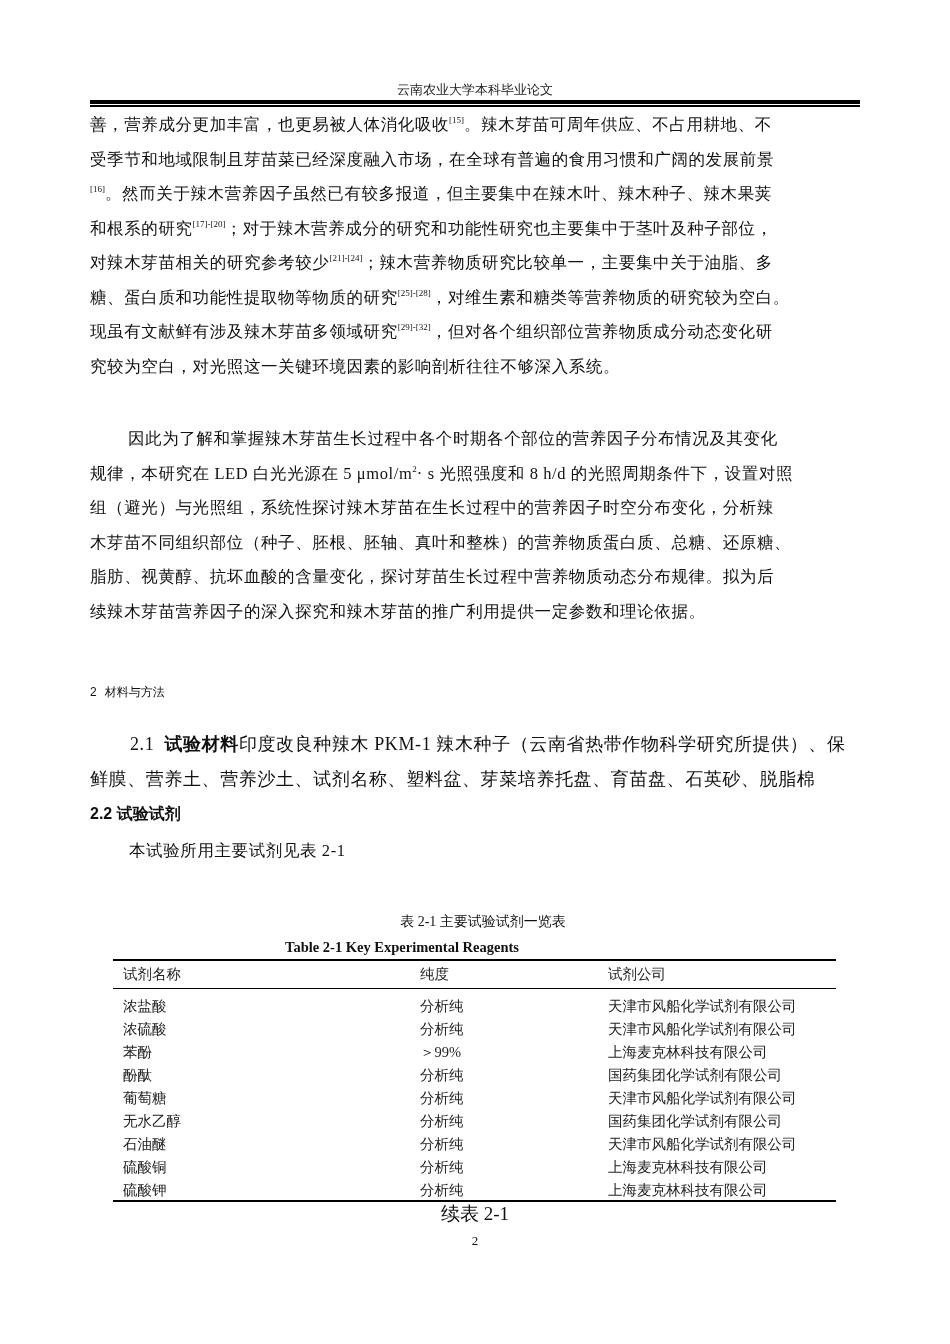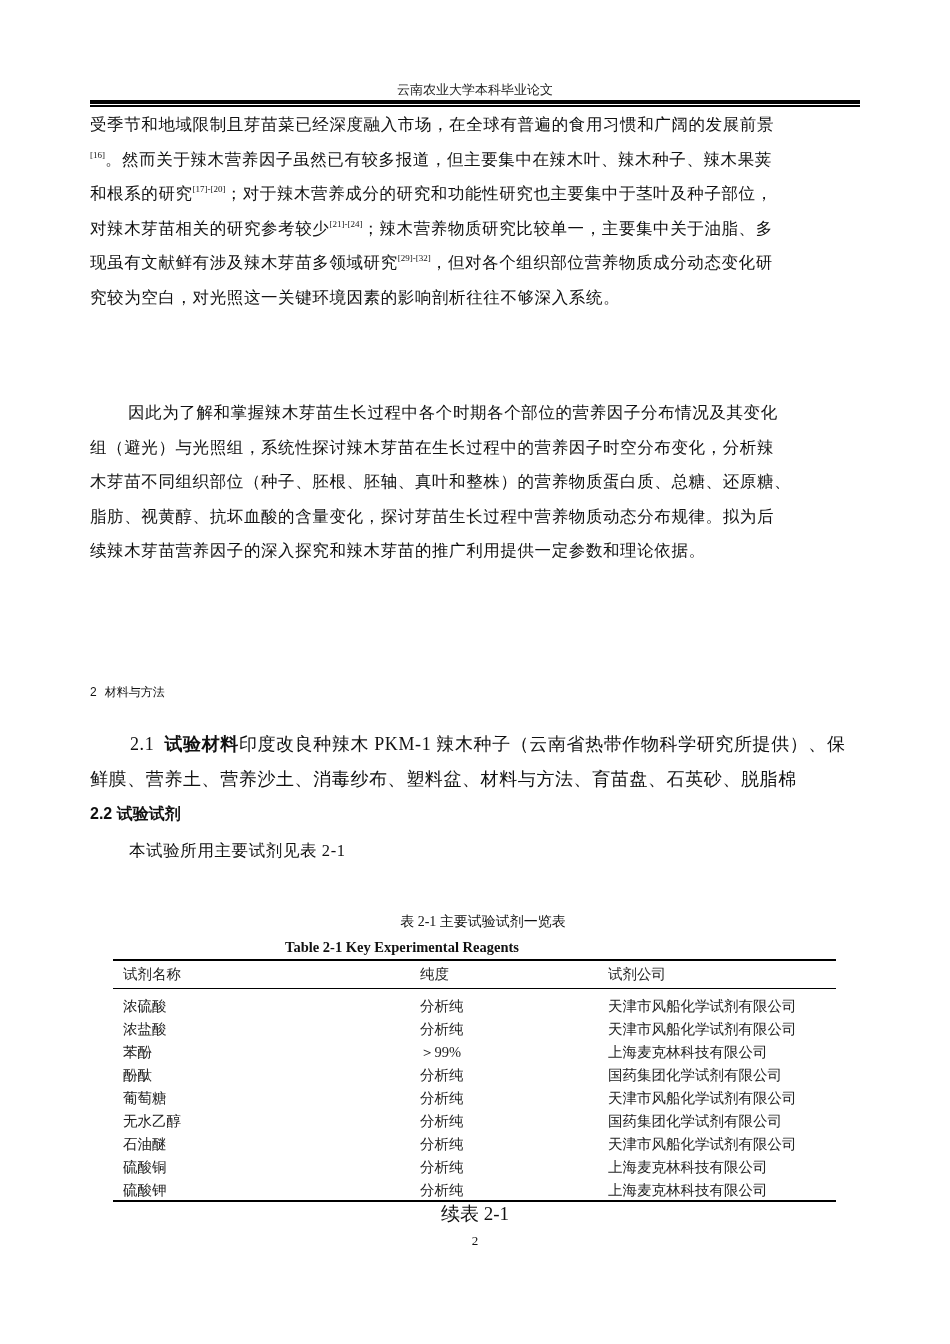--- a/index.html
+++ b/index.html
@@ -40,21 +40,21 @@
     }
     .body-text {
       position: absolute;
       left: 90px;
       width: 780px;
       font-size: 16.5px;
       line-height: 34.5px;
       letter-spacing: 0.6px;
     }
     .p1 { top: 108px; }
-    .p2 { top: 396px; text-indent: 38px; }
+    .p2 { top: 422px; text-indent: 38px; }
     .line { display: block; white-space: nowrap; }
     sup { font-size: 9px; vertical-align: 7px; line-height: 0; letter-spacing: 0; }
     .section-title {
       position: absolute;
       left: 90px;
       top: 678px;
       font-family: "Liberation Sans", "DejaVu Sans", sans-serif;
       font-size: 12px;
       line-height: 28px;
       color: #111;
@@ -165,67 +165,70 @@
 </head>
 <body>
 
 <div class="page-header">云南农业大学本科毕业论文</div>
 <div class="header-rule">
   <div class="thick"></div>
   <div class="thin"></div>
 </div>
 
 <div class="body-text p1">
+  <span class="line"><span>善，营养成分更加丰富，也更易被人体消化吸收</span><sup>[15]</sup><span>。辣木芽苗可周年供应、不占用耕地、不</span></span>
   <span class="line"><span>受季节和地域限制且芽苗菜已经深度融入市场，在全球有普遍的食用习惯和广阔的发展前景</span></span>
   <span class="line"><sup>[16]</sup><span>。然而关于辣木营养因子虽然已有较多报道，但主要集中在辣木叶、辣木种子、辣木果荚</span></span>
   <span class="line"><span>和根系的研究</span><sup>[17]-[20]</sup><span>；对于辣木营养成分的研究和功能性研究也主要集中于茎叶及种子部位，</span></span>
   <span class="line"><span>对辣木芽苗相关的研究参考较少</span><sup>[21]-[24]</sup><span>；辣木营养物质研究比较单一，主要集中关于油脂、多</span></span>
+  <span class="line"><span>糖、蛋白质和功能性提取物等物质的研究</span><sup>[25]-[28]</sup><span>，对维生素和糖类等营养物质的研究较为空白。</span></span>
   <span class="line"><span>现虽有文献鲜有涉及辣木芽苗多领域研究</span><sup>[29]-[32]</sup><span>，但对各个组织部位营养物质成分动态变化研</span></span>
   <span class="line"><span>究较为空白，对光照这一关键环境因素的影响剖析往往不够深入系统。</span></span>
 </div>
 
 <div class="body-text p2">
   <span class="line" style="padding-left:38px;text-indent:0"><span>因此为了解和掌握辣木芽苗生长过程中各个时期各个部位的营养因子分布情况及其变化</span></span>
+  <span class="line" style="text-indent:0"><span>规律，本研究在 LED 白光光源在 5 μmol/m</span><sup>2</sup><span>· s 光照强度和 8 h/d 的光照周期条件下，设置对照</span></span>
   <span class="line" style="text-indent:0"><span>组（避光）与光照组，系统性探讨辣木芽苗在生长过程中的营养因子时空分布变化，分析辣</span></span>
   <span class="line" style="text-indent:0"><span>木芽苗不同组织部位（种子、胚根、胚轴、真叶和整株）的营养物质蛋白质、总糖、还原糖、</span></span>
   <span class="line" style="text-indent:0"><span>脂肪、视黄醇、抗坏血酸的含量变化，探讨芽苗生长过程中营养物质动态分布规律。拟为后</span></span>
   <span class="line" style="text-indent:0"><span>续辣木芽苗营养因子的深入探究和辣木芽苗的推广利用提供一定参数和理论依据。</span></span>
 </div>
 
 <div class="section-title">
   <span class="num">2</span><span>材料与方法</span>
 </div>
 
 <div class="s21">
   <span class="line first"><span>2.1</span>&nbsp;&nbsp;<span class="bold-sans">试验材料</span><span>印度改良种辣木 PKM-1 辣木种子（云南省热带作物科学研究所提供）、保</span></span>
-  <span class="line">鲜膜、营养土、营养沙土、消毒纱布、塑料盆、材料与方法、育苗盘、石英砂、脱脂棉</span>
+  <span class="line">鲜膜、营养土、营养沙土、试剂名称、塑料盆、芽菜培养托盘、育苗盘、石英砂、脱脂棉</span>
 </div>
 
 <div class="s22">2.2 试验试剂</div>
 <div class="s22-text">本试验所用主要试剂见表 2-1</div>
 
 <div class="table-caption-cn">表  2-1 主要试验试剂一览表</div>
 <div class="table-caption-en">Table 2-1 Key Experimental Reagents</div>
 
 <table class="reagent-table">
   <thead>
     <tr>
       <th class="c1">试剂名称</th>
       <th class="c2">纯度</th>
       <th>试剂公司</th>
     </tr>
   </thead>
   <tbody>
     <tr>
+        <td class="c1">浓盐酸</td>
+        <td class="c2">分析纯</td>
+        <td>天津市风船化学试剂有限公司</td>
+      </tr>
+    <tr>
         <td class="c1">浓硫酸</td>
-        <td class="c2">分析纯</td>
-        <td>天津市风船化学试剂有限公司</td>
-      </tr>
-    <tr>
-        <td class="c1">浓盐酸</td>
         <td class="c2">分析纯</td>
         <td>天津市风船化学试剂有限公司</td>
       </tr>
     <tr>
         <td class="c1">苯酚</td>
         <td class="c2">＞99%</td>
         <td>上海麦克林科技有限公司</td>
       </tr>
     <tr>
         <td class="c1">酚酞</td>

